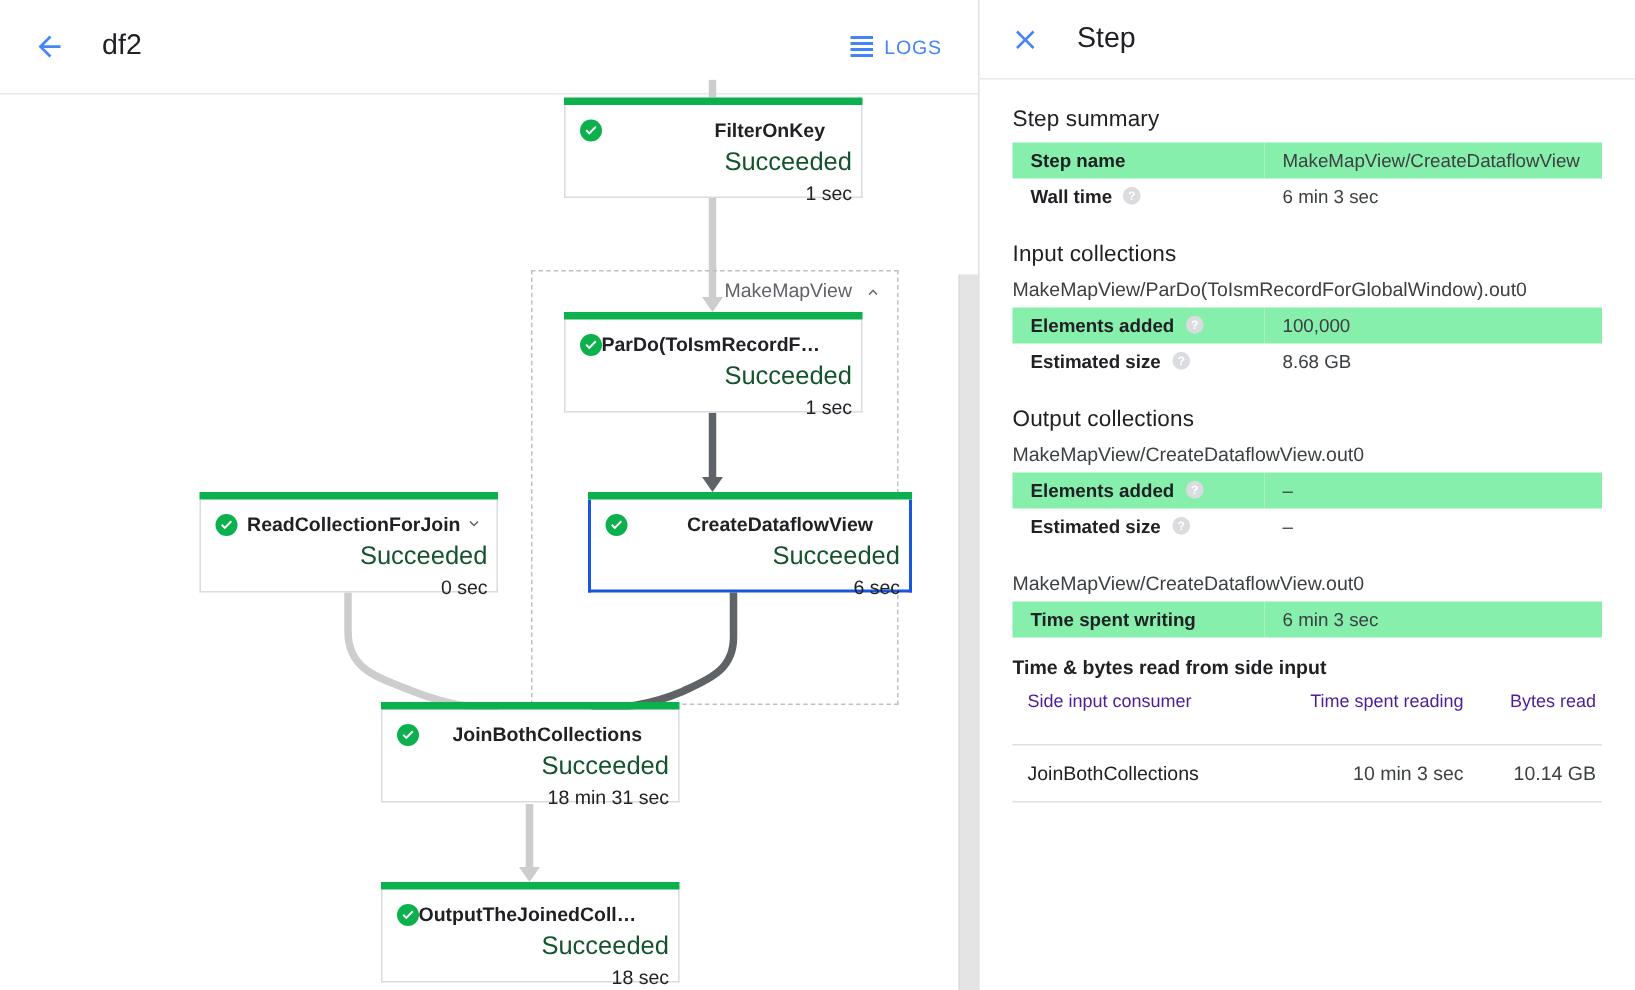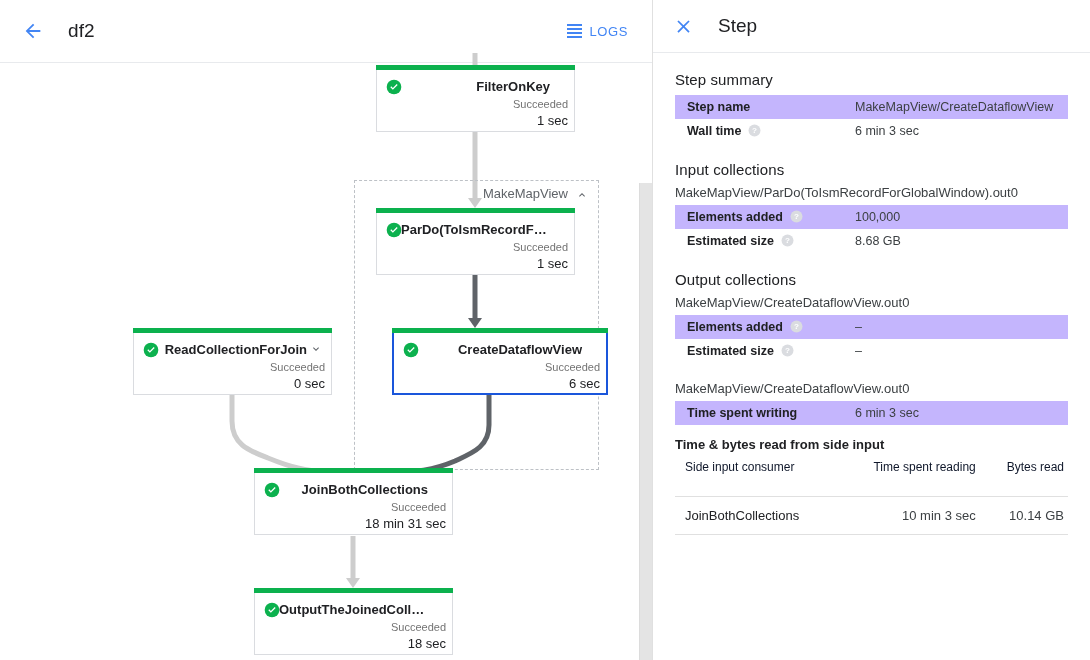--- a/index.html
+++ b/index.html
@@ -62,21 +62,21 @@
     position: absolute; left: -1px; right: -1px; top: -5px;
     height: 5px; background: #0cb14e;
   }
   .node.selected { border: 2px solid #1a56db; border-top: none; }
   .node.selected .topline { left: -2px; right: -2px; top: -5px; }
   .node-name {
     font-size: 13px; font-weight: 700; color: #202124;
     white-space: nowrap; overflow: hidden; text-overflow: ellipsis;
     padding: 0 18px;
   }
-  .node-status { font-size: 11px; color: #737373; margin-top: 4px; }
+  .node-status { font-size: 17px; color: #14532d; margin-top: 4px; }
   .node-time { font-size: 13px; color: #202124; margin-top: 3px; }
   .check-icon {
     position: absolute; left: 9px; top: 9px;
     width: 16px; height: 16px;
   }
   .chev {
     position: absolute; right: 9px; top: 10px;
     width: 12px; height: 12px; color: #5f6368; cursor: pointer;
   }
 
@@ -120,33 +120,33 @@
   }
   .rp-title { font-size: 19px; color: #202124; margin-left: 19px; }
 
   .rp-body { flex: 1 1 auto; padding: 18px 22px 0 22px; overflow: hidden; }
   .section-title {
     font-size: 15px; color: #202124; margin-bottom: 7px; letter-spacing: .1px;
   }
   .coll-name { font-size: 13px; color: #3c4043; margin-bottom: 5px; }
 
   table.kv { width: 100%; border-collapse: collapse; margin-bottom: 18px; }
-  table.kv tr.odd { background: #c4b5fd; }
+  table.kv tr.odd { background: #86efac; }
   table.kv td { padding: 5px 0 5px 12px; font-size: 12.5px; vertical-align: middle; }
   table.kv td.k { font-weight: 700; color: #202124; width: 168px; white-space: nowrap; }
   table.kv td.v { color: #3c4043; }
   .help-icon {
     display: inline-block; width: 13px; height: 13px; margin-left: 7px;
     vertical-align: -2px;
   }
 
   .mini-head { font-size: 13px; font-weight: 700; color: #202124; margin: 2px 0 4px; }
   table.grid { width: 100%; border-collapse: collapse; }
   table.grid th {
-    font-size: 12px; font-weight: 400; color: #0f172a; text-align: left;
+    font-size: 12px; font-weight: 400; color: #4c1d95; text-align: left;
     padding: 4px 6px 22px 10px; border-bottom: 1px solid #e0e0e0;
   }
   table.grid th.num, table.grid td.num { text-align: right; padding-right: 4px; }
   table.grid td {
     font-size: 13px; color: #3c4043; padding: 11px 6px 11px 10px;
     border-bottom: 1px solid #e0e0e0;
   }
   table.grid td.consumer { color: #202124; }
 </style>
 </head>

